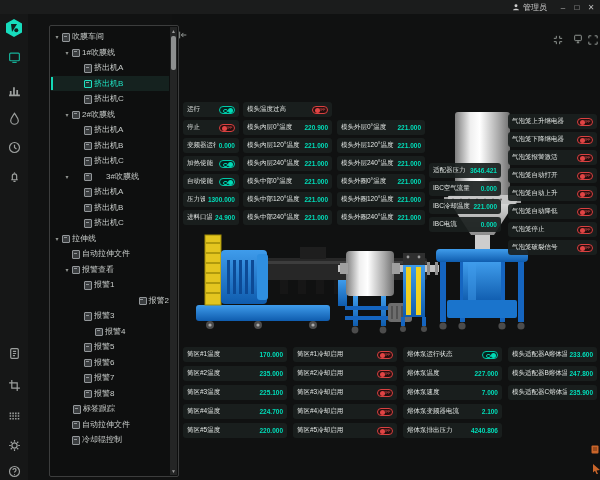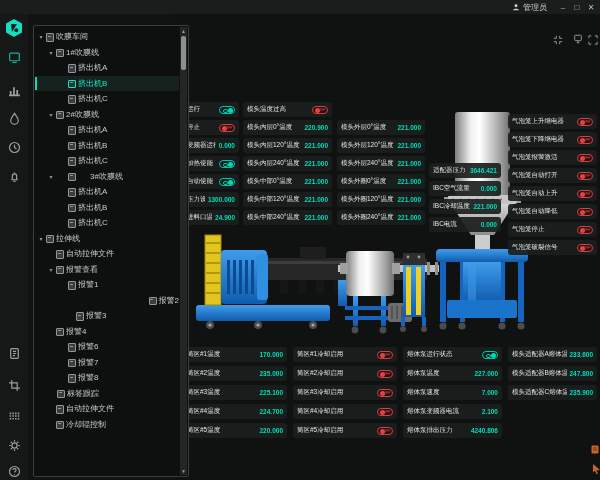--- a/index.html
+++ b/index.html
@@ -12,21 +12,21 @@
   .winbtn { width:14px; text-align:center; font-size:8px; color:#bdbdbd; cursor:default; }
   .winbtn.close { margin-right:2px; }
   
   .rail { position:absolute; left:0; top:14px; width:28px; height:466px; background:#161717; z-index:40; }
   .rail .ricon { position:absolute; left:8px; width:13px; height:13px; opacity:.78; }
   .rail .ricon svg { width:13px; height:13px; stroke:#c2c6c4; fill:none; stroke-width:1.1; }
   .rail .ricon.active svg { stroke:#17dcbd; }
   .logo { position:absolute; left:4px; top:4px; width:20px; height:20px; }
   
   .sidebar { position:absolute; left:28px; top:14px; width:144px; height:466px; background:#111212; z-index:30; }
-  .treepanel { position:absolute; left:5px; top:11px; width:156px; height:452px;
+  .treepanel { position:absolute; left:21px; top:11px; width:130px; height:452px;
     background:#0e0f0f; border:1px solid #3c3d3d; border-radius:2px; overflow:hidden; }
   .tree { position:absolute; left:1px; top:3px; right:9px; }
   .titem { height:15.5px; display:flex; align-items:center; font-size:8px; color:#c9cdcb;
     white-space:nowrap; overflow:hidden; cursor:default; position:relative; }
   .titem .caret { width:8px; font-size:6px; color:#8f938f; text-align:center; flex:0 0 8px; }
   .titem .ticon { flex:0 0 8px; width:8px; height:7px; position:relative; margin-right:3px; }
   .titem .ticon::before { content:""; position:absolute; left:1px; top:0; width:6px; height:6.5px;
     border:1px solid #93979a; border-radius:1px; background:#3a3d3f; }
   .titem .ticon::after { content:""; position:absolute; left:2.5px; top:2.5px; width:3px; height:1px; background:#93979a; }
   .titem.sel { background:#15221f; color:#1fe3c2; }
@@ -215,29 +215,34 @@
         <div class="titem" style="padding-left: 24px;">
           <span class="caret"></span>
           <span class="ticon"></span>
           <span>报警1</span>
         </div>
         <div class="titem" style="padding-left: 24px; justify-content: flex-end;">
           <span class="caret"></span>
           <span class="ticon"></span>
           <span>报警2</span>
         </div>
-        <div class="titem" style="padding-left: 32px;">
+        <div class="titem" style="padding-left: 24px;">
           <span class="caret"></span>
           <span class="ticon"></span>
           <span>报警3</span>
         </div>
-        <div class="titem" style="padding-left: 12px;">
+        <div class="titem" style="padding-left: 35px;">
           <span class="caret"></span>
           <span class="ticon"></span>
           <span>报警4</span>
+        </div>
+        <div class="titem" style="padding-left: 24px;">
+          <span class="caret"></span>
+          <span class="ticon"></span>
+          <span>报警5</span>
         </div>
         <div class="titem" style="padding-left: 24px;">
           <span class="caret"></span>
           <span class="ticon"></span>
           <span>报警6</span>
         </div>
         <div class="titem" style="padding-left: 24px;">
           <span class="caret"></span>
           <span class="ticon"></span>
           <span>报警7</span>

